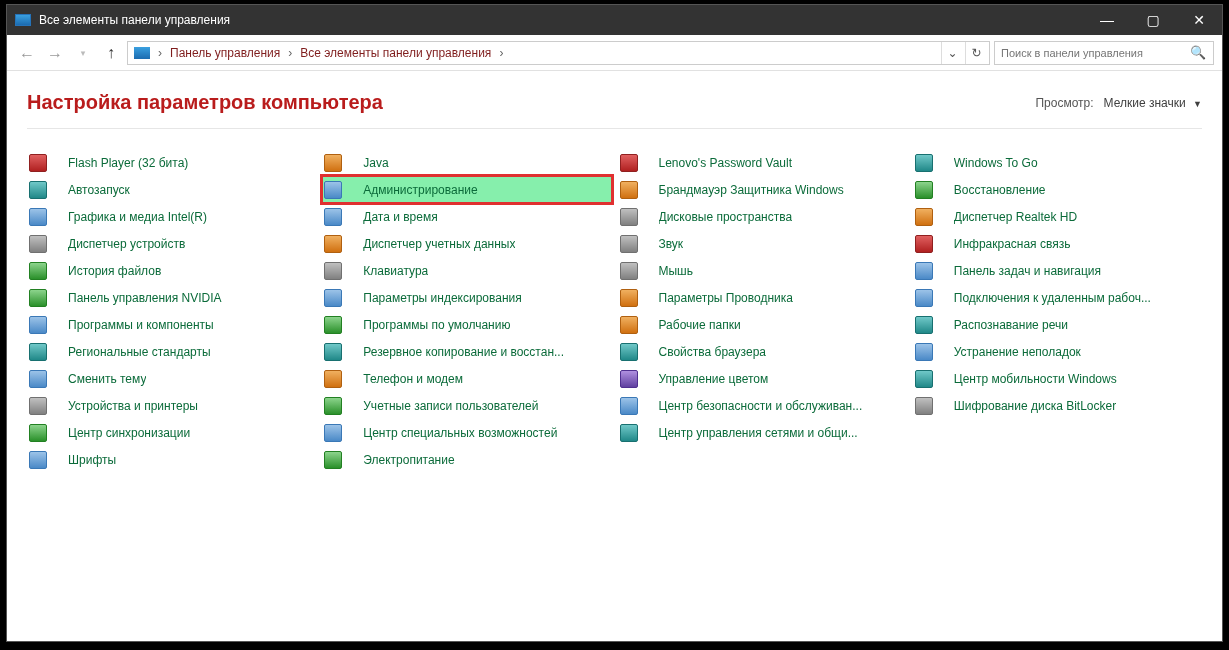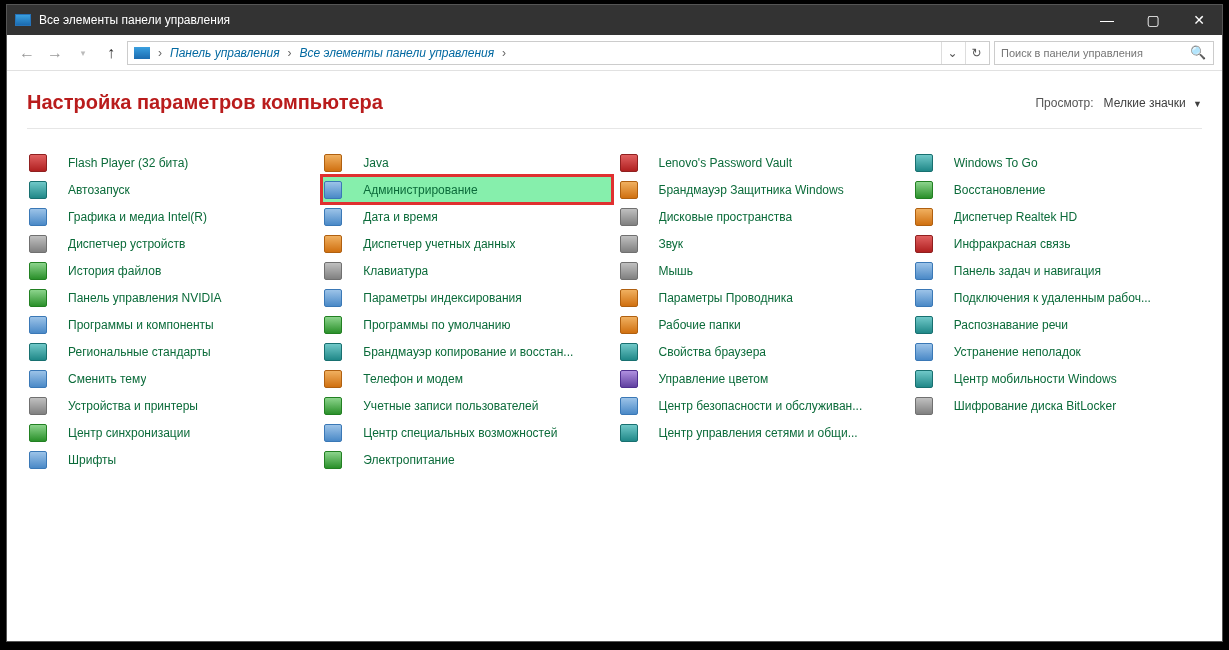--- a/index.html
+++ b/index.html
@@ -68,23 +68,22 @@
     padding: 0 2px;
     gap: 2px;
   }
   .breadcrumb-wrap .bc-icon {
     width: 16px; height: 12px;
     background: linear-gradient(#3aa0e0,#1b6bb0);
     margin: 0 4px;
   }
   .bc-seg {
     padding: 0 4px;
-    color: #0369a1;
+    color: #7f1d1d;
     white-space: nowrap;
-    font-style: italic;
   }
   .bc-chev { color: #666; padding: 0 2px; }
   .bc-spacer { flex: 1; }
   .bc-drop, .bc-refresh {
     width: 22px; height: 22px;
     display: flex; align-items: center; justify-content: center;
     color: #555;
     border-left: 1px solid #ddd;
   }
   .searchbox {
@@ -289,21 +288,21 @@
       <div class="cp-item">
         <span class="ico blue"></span>
         <span class="lbl">Параметры индексирования</span>
       </div>
       <div class="cp-item">
         <span class="ico green"></span>
         <span class="lbl">Программы по умолчанию</span>
       </div>
       <div class="cp-item">
         <span class="ico teal"></span>
-        <span class="lbl">Брандмауэр копирование и восстан...</span>
+        <span class="lbl">Резервное копирование и восстан...</span>
       </div>
       <div class="cp-item">
         <span class="ico orange"></span>
         <span class="lbl">Телефон и модем</span>
       </div>
       <div class="cp-item">
         <span class="ico green"></span>
         <span class="lbl">Учетные записи пользователей</span>
       </div>
       <div class="cp-item">

